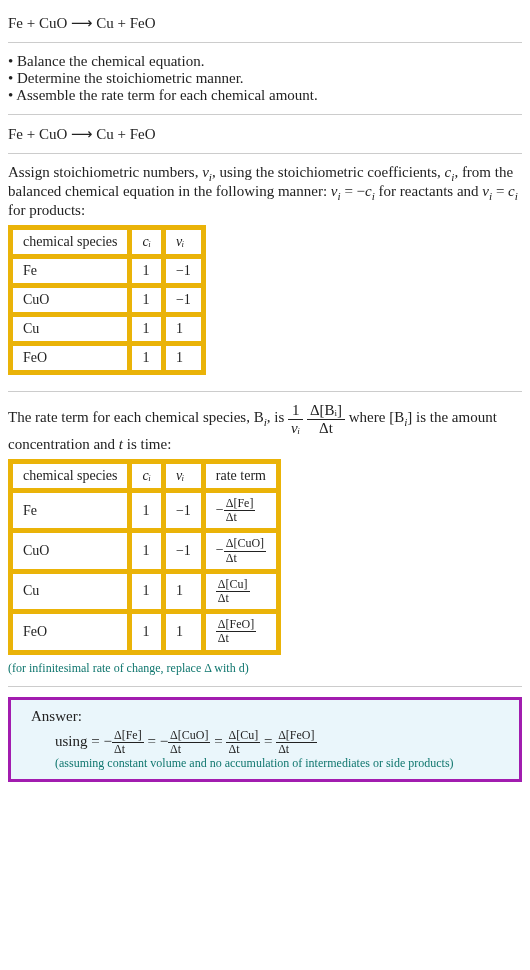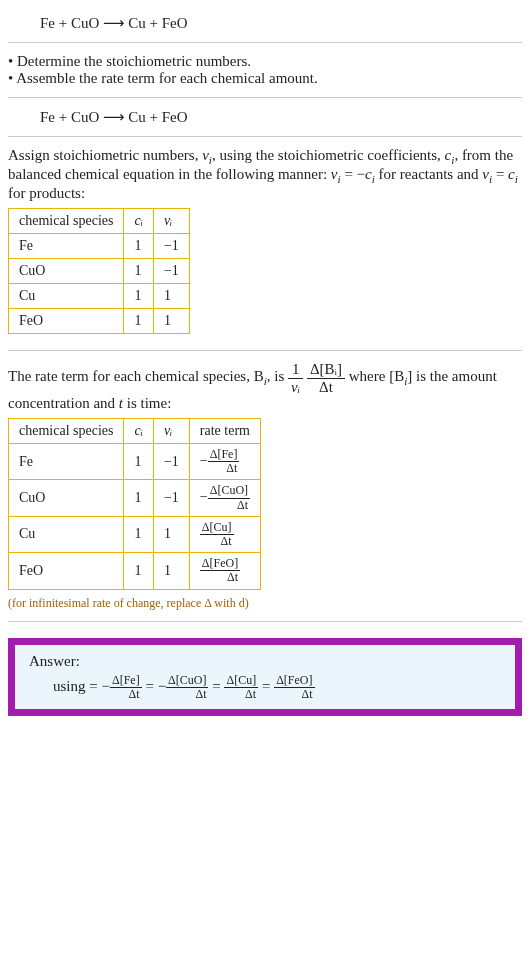--- a/index.html
+++ b/index.html
@@ -15,56 +15,54 @@
   .section {
     padding: 6px 0;
   }
   hr.sep {
     border: none;
     border-top: 1px solid #ccc;
     margin: 4px 0;
   }
   .eq {
     font-family: Georgia, serif;
-    margin-left: 32px;
   }
   table.data {
     border-collapse: collapse;
     margin: 6px 0;
   }
   table.data th, table.data td {
-    border: 1px solid #eab308;
+    border: 5px solid #eab308;
     padding: 4px 10px;
     text-align: left;
     font-weight: normal;
     font-size: 14px;
   }
   table.data th {
     background: #fff;
   }
   .answer-box {
     background: #eaf6fb;
-    border: 7px solid #a21caf;
-    padding: 8px 14px;
-    margin-top: 6px;
+    border: 3px solid #a21caf;
+    padding: 8px 20px;
   }
   .answer-box .answer-label {
     margin-bottom: 4px;
   }
   .indent {
     padding-left: 24px;
   }
   .small-note {
     font-size: 12px;
-    color: #a16207;
+    color: #0f766e;
   }
   .frac {
     display: inline-block;
     vertical-align: middle;
-    text-align: right;
+    text-align: left;
     font-size: 12px;
     line-height: 1.1;
   }
   .frac .num {
     display: block;
     border-bottom: 1px solid #222;
     padding: 0 2px;
   }
   .frac .den {
     display: block;
@@ -91,21 +89,22 @@
 </head>
 <body>
 
 <div class="section">
   <div class="eq">Fe + CuO  ⟶  Cu + FeO</div>
 </div>
 
 <hr class="sep">
 
 <div class="section">
-  <div>• <span>Determine the stoichiometric numbers.</span></div>
+  <div>• <span>Balance the chemical equation.</span></div>
+  <div>• <span>Determine the stoichiometric manner.</span></div>
   <div>• <span>Assemble the rate term for each chemical amount.</span></div>
 </div>
 
 <hr class="sep">
 
 <div class="section">
   <div class="eq">Fe + CuO  ⟶  Cu + FeO</div>
 </div>
 
 <hr class="sep">
@@ -199,14 +198,15 @@
     <div class="indent">
       <span>using = </span>
       <span>−</span><span class="frac"><span class="num">Δ[Fe]</span><span class="den">Δt</span></span>
       <span> = </span>
       <span>−</span><span class="frac"><span class="num">Δ[CuO]</span><span class="den">Δt</span></span>
       <span> = </span>
       <span></span><span class="frac"><span class="num">Δ[Cu]</span><span class="den">Δt</span></span>
       <span> = </span>
       <span></span><span class="frac"><span class="num">Δ[FeO]</span><span class="den">Δt</span></span>
     </div>
+    <div class="indent small-note">(assuming constant volume and no accumulation of intermediates or side products)</div>
   </div>
 </div>
 
 </body></html>

